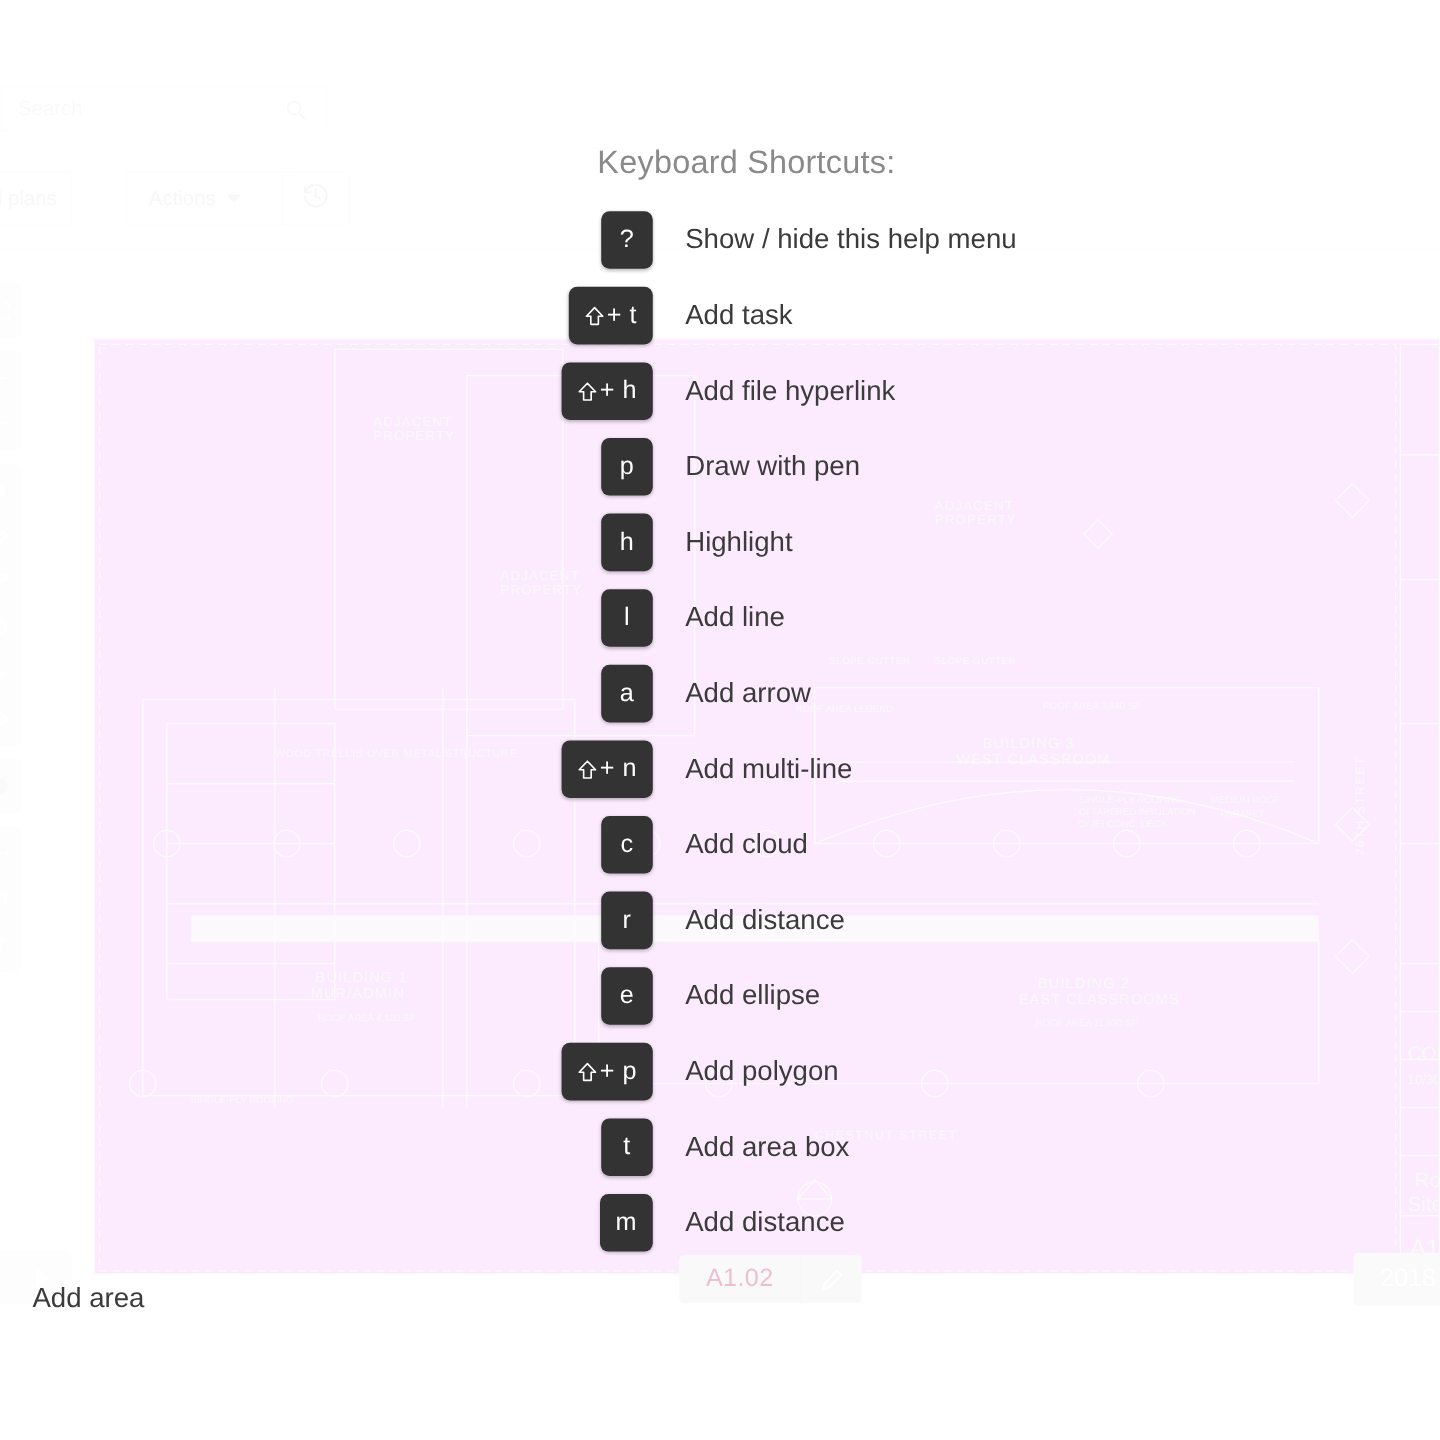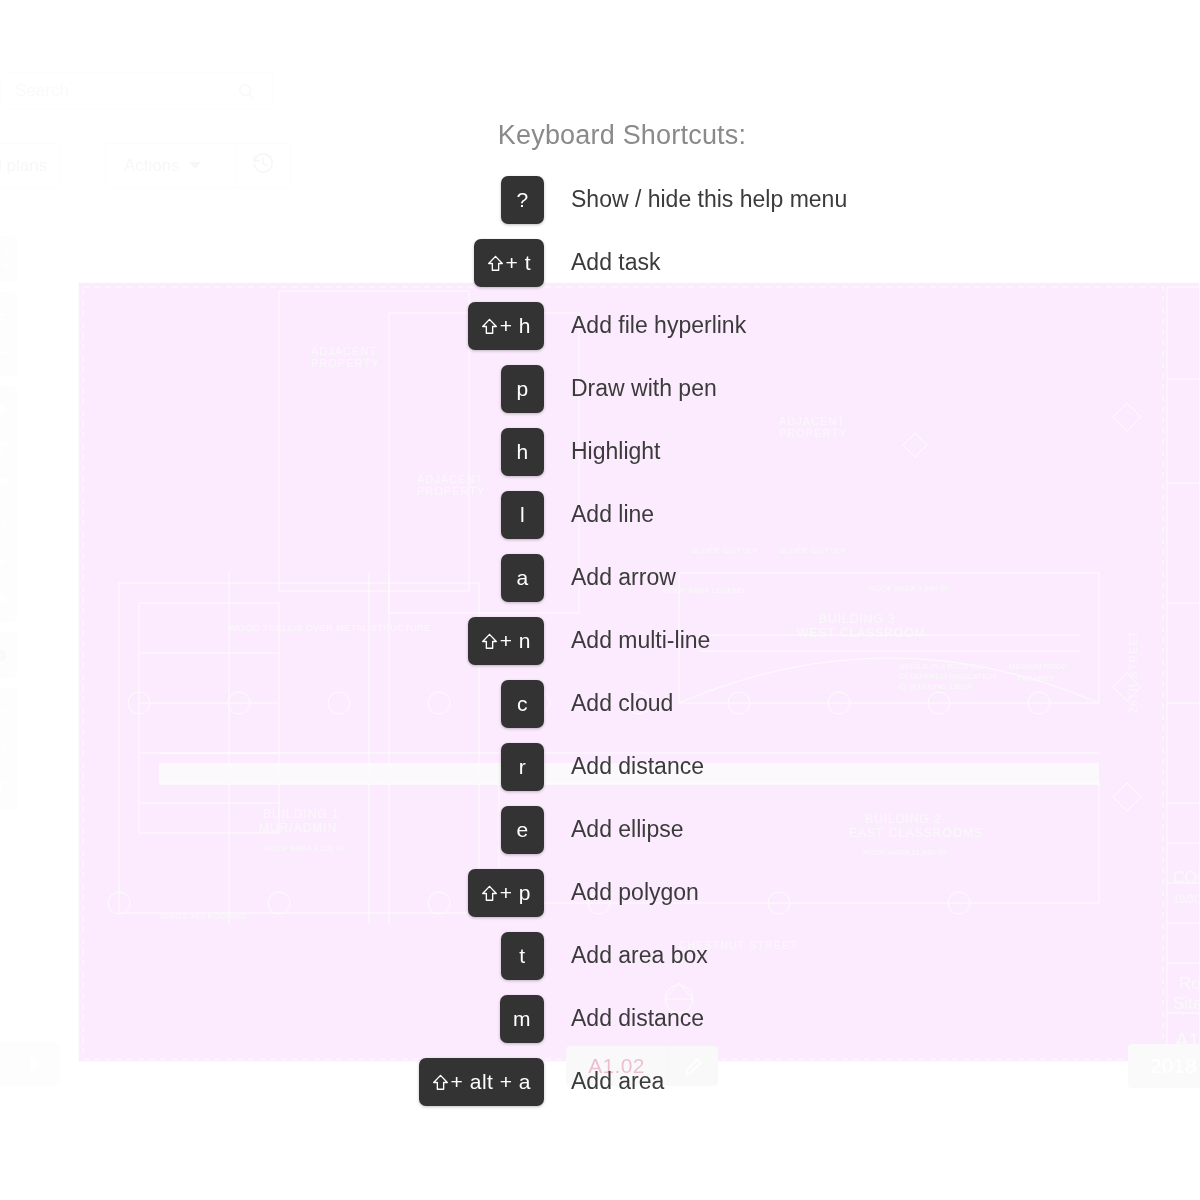--- a/index.html
+++ b/index.html
@@ -622,26 +622,18 @@
           </div>
           <div class="ks-label">Add area box</div>
         </div>
         <div class="ks-row">
           <div class="ks-keycol">
             <span class="key">m</span>
           </div>
           <div class="ks-label">Add distance</div>
         </div>
         <div class="ks-row">
-          <div class="ks-keycol">
-            <span class="key">
-              <span class="shift"><svg viewBox="0 0 20 22" width="17" height="19" fill="none" stroke="currentColor" stroke-width="1.6" stroke-linejoin="round">
-                  <path d="M10 2.6 L18 11 H13.7 V19 H6.3 V11 H2 Z"></path>
-                </svg></span>
-              <span> + alt + a</span>
-            </span>
-          </div>
           <div class="ks-label">Add area</div>
         </div>
       </div>
   </div>
 
 </div>
 
 </body></html>

